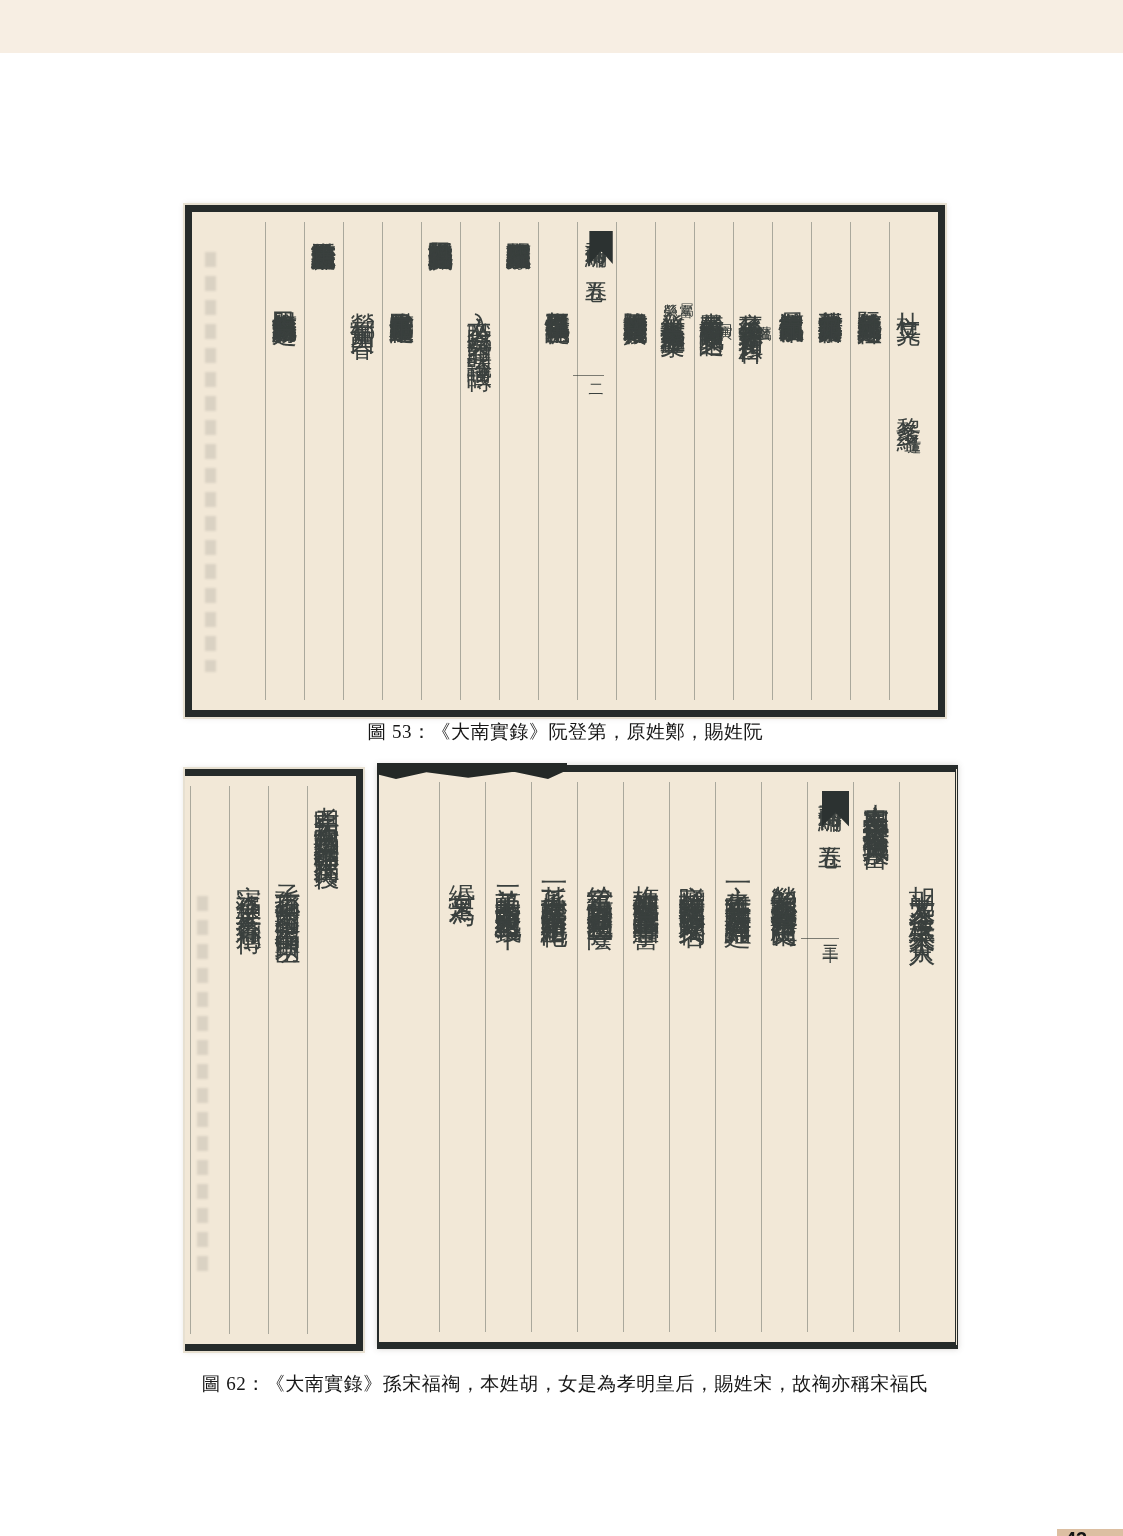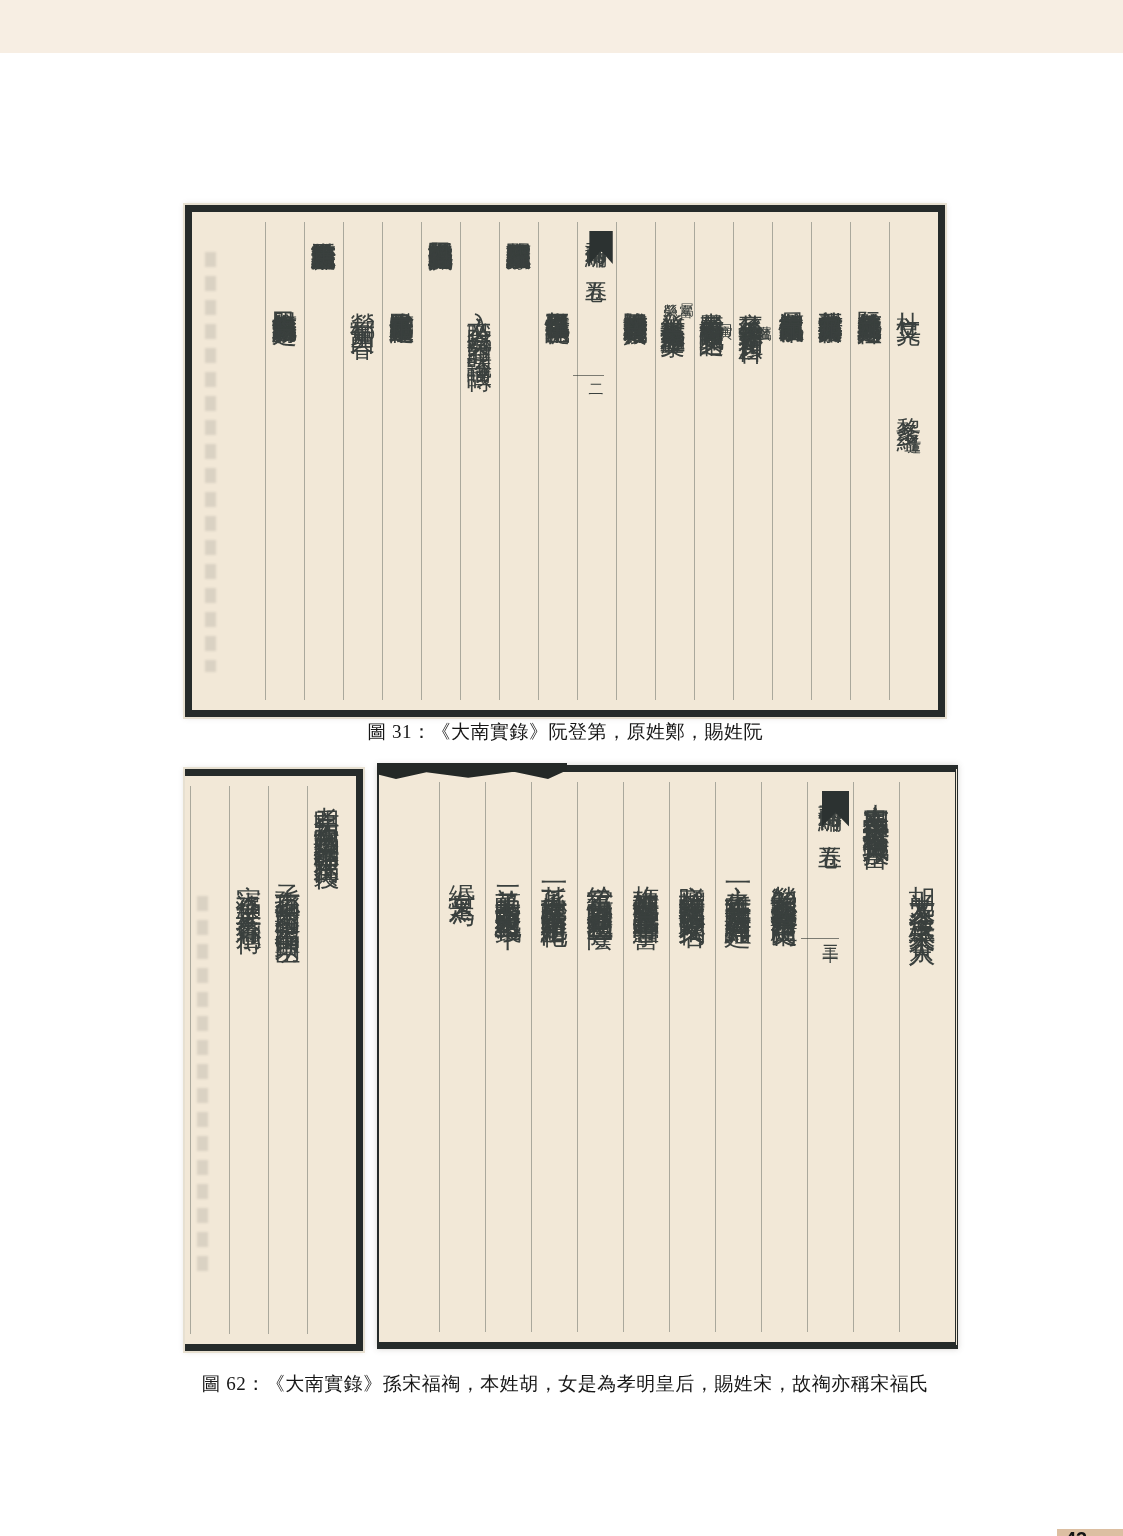--- a/index.html
+++ b/index.html
@@ -78,21 +78,21 @@
       <div class="col" style="width: 39px; line-height: 39px; font-size: 25px; padding-top: 70px; letter-spacing: 5px;"><span>入文職院奏對詳明議論該博</span></div>
       <div class="col" style="width: 39px; line-height: 39px; font-size: 25px; letter-spacing: 0.157895px;"><span>上甚寵異之賜姓阮壬寅夏陞廣南營記錄在職</span></div>
       <div class="col" style="width: 39px; line-height: 39px; font-size: 25px; padding-top: 70px; letter-spacing: 0.5px;"><span>省案牘勵風俗民皆愛慕之乙未秋陞正</span></div>
       <div class="col" style="width: 39px; line-height: 39px; font-size: 25px; padding-top: 70px; letter-spacing: 5px;"><span>營都知丁酉春</span></div>
       <div class="col" style="width: 39px; line-height: 39px; font-size: 25px; letter-spacing: 0.157895px;"><span>上以登第前在廣南治事廉平獄訟止息素為吏</span></div>
       <div class="col" style="width: 39px; line-height: 39px; font-size: 25px; padding-top: 70px; letter-spacing: 0.5px;"><span>民信服復命領廣南記錄親書對聯賜之</span></div>
     </div>
   <div class="ghost gs1"></div>
 </div>
 
-<div class="caption" id="cap53">圖 31：《大南實錄》阮登第，原姓鄭，賜姓阮</div>
+<div class="caption" id="cap53">圖 53：《大南實錄》阮登第，原姓鄭，賜姓阮</div>
 
 <div class="scanbox" id="scan2strip" style="background: rgb(242, 232, 215); border-color: rgb(38, 43, 42); color: rgb(58, 64, 62);">
   <div class="cols" id="scan2stripcols">
       <div class="col" style="width: 39px; line-height: 39px; font-size: 26px; letter-spacing: 3.15789px;"><span>孝明皇后初入宮賜姓宋故祹亦稱宋福氏其後</span></div>
       <div class="col" style="width: 39px; line-height: 39px; font-size: 26px; padding-top: 78px; letter-spacing: 3.75px;"><span>子孫有稱宋胡氏有稱宋福氏中興功臣</span></div>
       <div class="col" style="width: 39px; line-height: 39px; font-size: 26px; padding-top: 78px; letter-spacing: 5px;"><span>宋福淡是其玄孫有別傳</span></div>
       <div class="col" style="width: 39px; line-height: 39px; font-size: 26px; letter-spacing: 5px;"></div>
     </div>
   <div class="ghost gs2"></div>
 </div>

